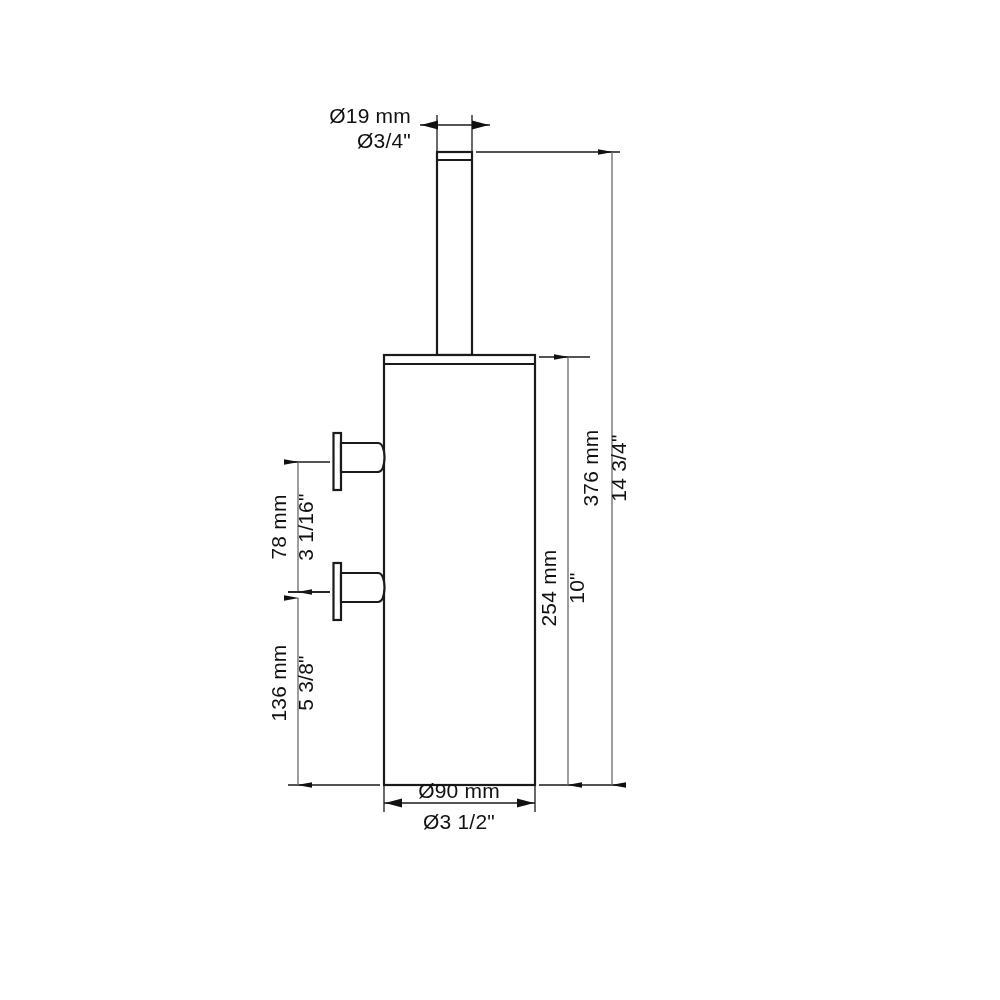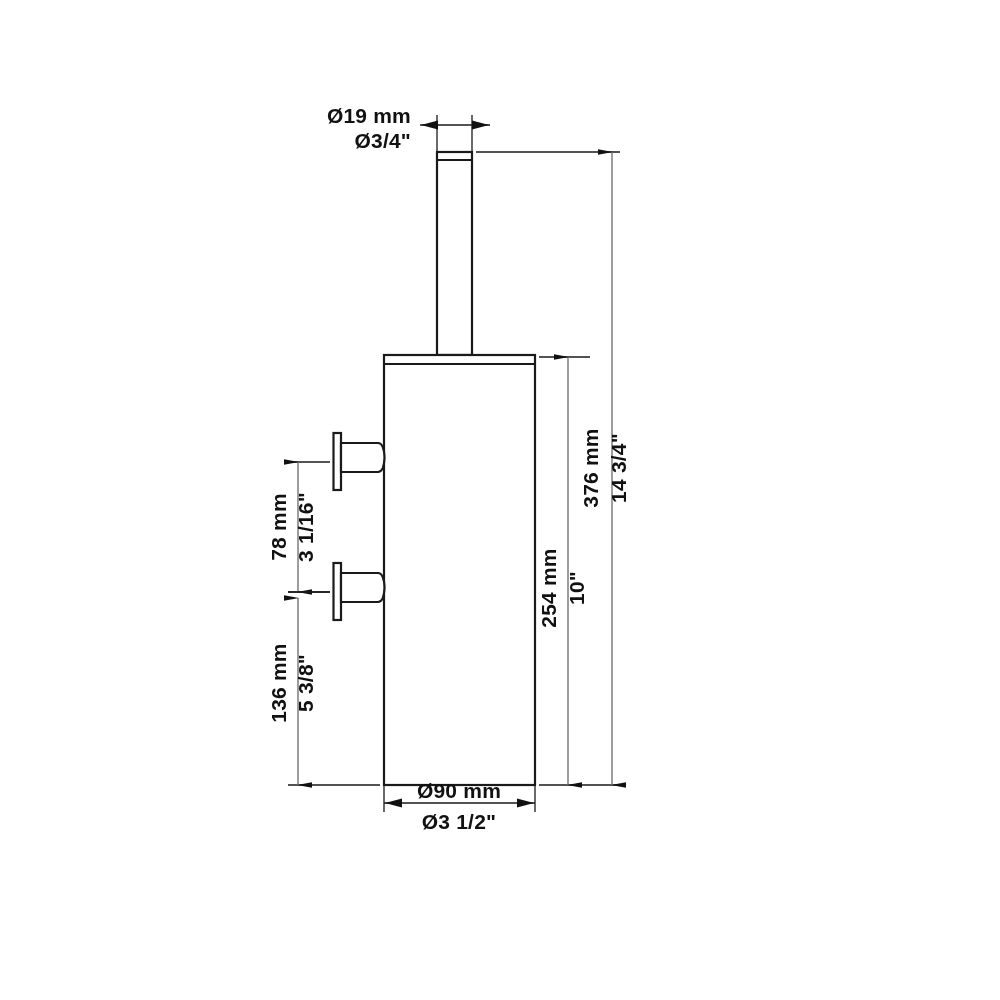--- a/index.html
+++ b/index.html
@@ -11,21 +11,20 @@
     width: 1000px;
     height: 1000px;
     overflow: hidden;
     font-family: "Liberation Sans", sans-serif;
   }
   #drawing-root {
     position: relative;
     width: 1000px;
     height: 809px;
     background: #ffffff;
-    font-weight: bold;
   }
   svg#tech-drawing {
     display: block;
     width: 1000px;
     height: 1000px;
   }
   .outline {
     fill: #ffffff;
     stroke: #1a1a1a;
     stroke-width: 2.2;

